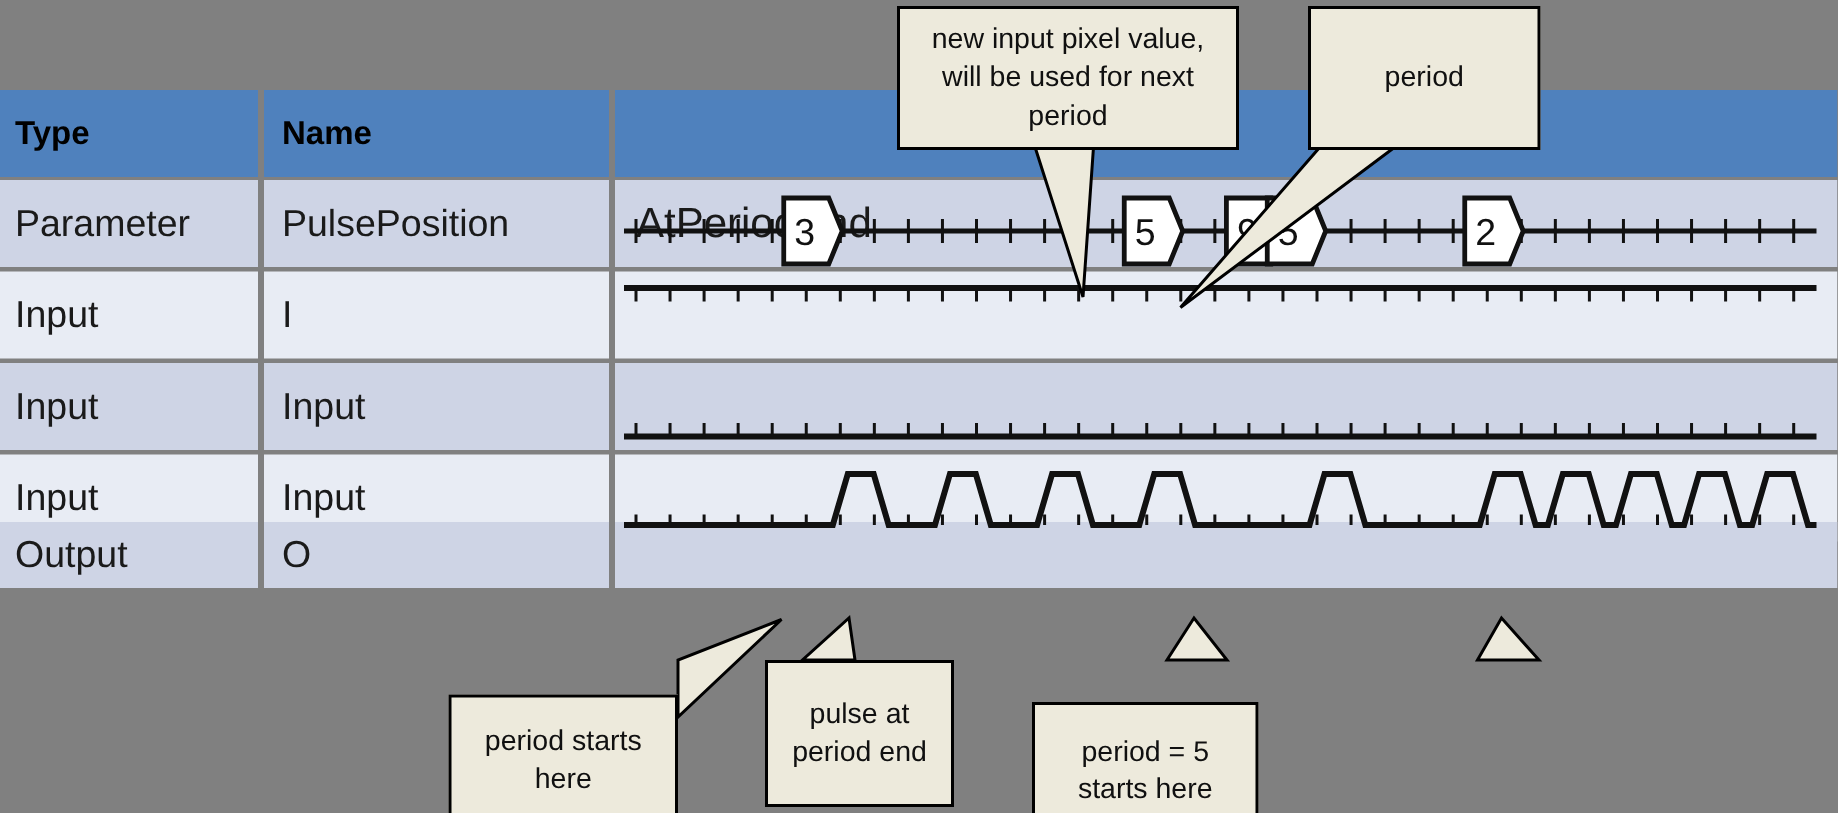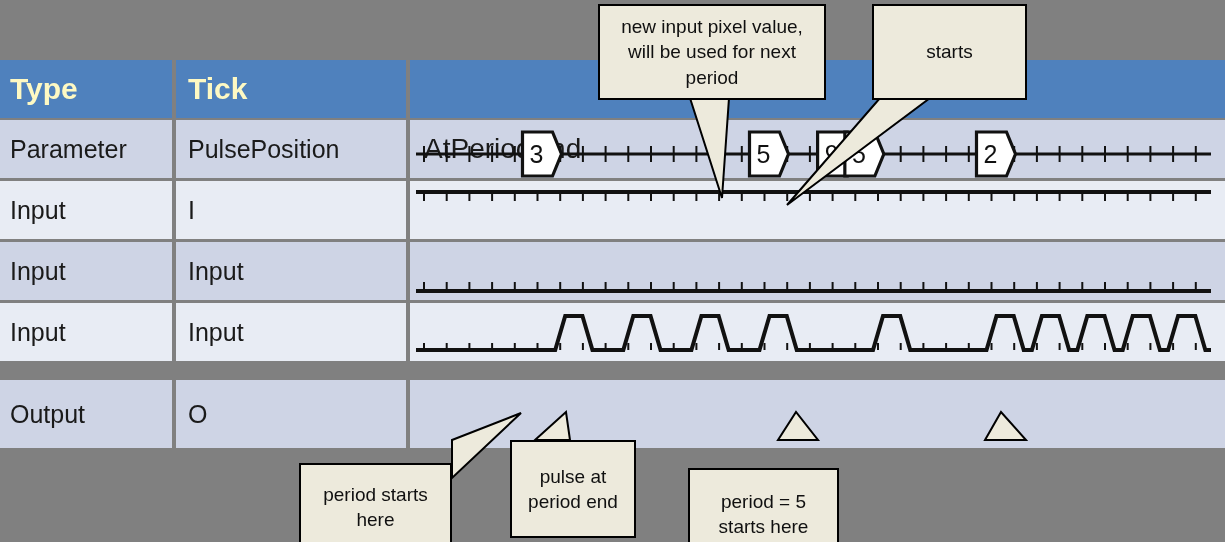--- a/index.html
+++ b/index.html
@@ -46,29 +46,29 @@
   }
   .cell-type  { left: 0px;   width: 172px; padding-left: 10px; }
   .cell-name  { left: 176px; width: 230px; padding-left: 12px; }
   .cell-wave  { left: 410px; width: 815px; }
 
   .row-header { top: 0px;   height: 58px; }
   .row-r0     { top: 60px;  height: 58px; }   
   .row-r1     { top: 121px; height: 58px; }   
   .row-r2     { top: 182px; height: 58px; }   
   .row-r3     { top: 243px; height: 58px; }   
-  .row-r4     { top: 320px; height: 68px; }   
+  .row-r4     { top: 288px; height: 44px; }   
 
   .row-header .cell { background: #4F81BD; }
   .band-dark  .cell { background: #CED4E5; }
   .band-light .cell { background: #E8ECF4; }
 
   .hdr-text {
-    color: #fef9c3;
-    font-size: 30px;
+    color: #000000;
+    font-size: 22px;
     font-weight: bold;
   }
   .body-text {
     color: #1A1A1A;
     font-size: 25px;
     font-weight: normal;
   }
   .param-value {
     color: #1A1A1A;
     font-size: 28px;
@@ -114,21 +114,21 @@
 
 <div id="root">
 
   <div class="table">
 
     <div class="row row-header">
       <div class="cell cell-type">
         <span class="hdr-text">Type</span>
       </div>
       <div class="cell cell-name">
-        <span class="hdr-text">Tick</span>
+        <span class="hdr-text">Name</span>
       </div>
       <div class="cell cell-wave">
         <span class="hdr-text"></span>
       </div>
     </div>
 
     <div class="row row-r0 band-dark">
       <div class="cell cell-name">
         <span class="body-text">PulsePosition</span>
       </div>
@@ -361,21 +361,21 @@
       <polygon points="535,440 570,440 566,412" fill="#EDEADC" stroke="#000000" stroke-width="2" stroke-linejoin="miter"></polygon>
       <polygon points="778,440 818,440 796,412" fill="#EDEADC" stroke="#000000" stroke-width="2" stroke-linejoin="miter"></polygon>
       <polygon points="985,440 1026,440 1001,412" fill="#EDEADC" stroke="#000000" stroke-width="2" stroke-linejoin="miter"></polygon>
     </svg>
 
   <div class="callout" id="co-0" style="left:598px; top:4px; width:228px; height:96px;">
     <span>new input pixel value, will be used for next period</span>
   </div>
 
   <div class="callout" id="co-1" style="left:872px; top:4px; width:155px; height:96px;">
-    <span>starts</span>
+    <span>period</span>
   </div>
 
   <div class="callout" id="co-2" style="left:299px; top:463px; width:153px; height:88px;">
     <span>period starts here</span>
   </div>
 
   <div class="callout" id="co-3" style="left:510px; top:440px; width:126px; height:98px;">
     <span>pulse at period end</span>
   </div>
 

